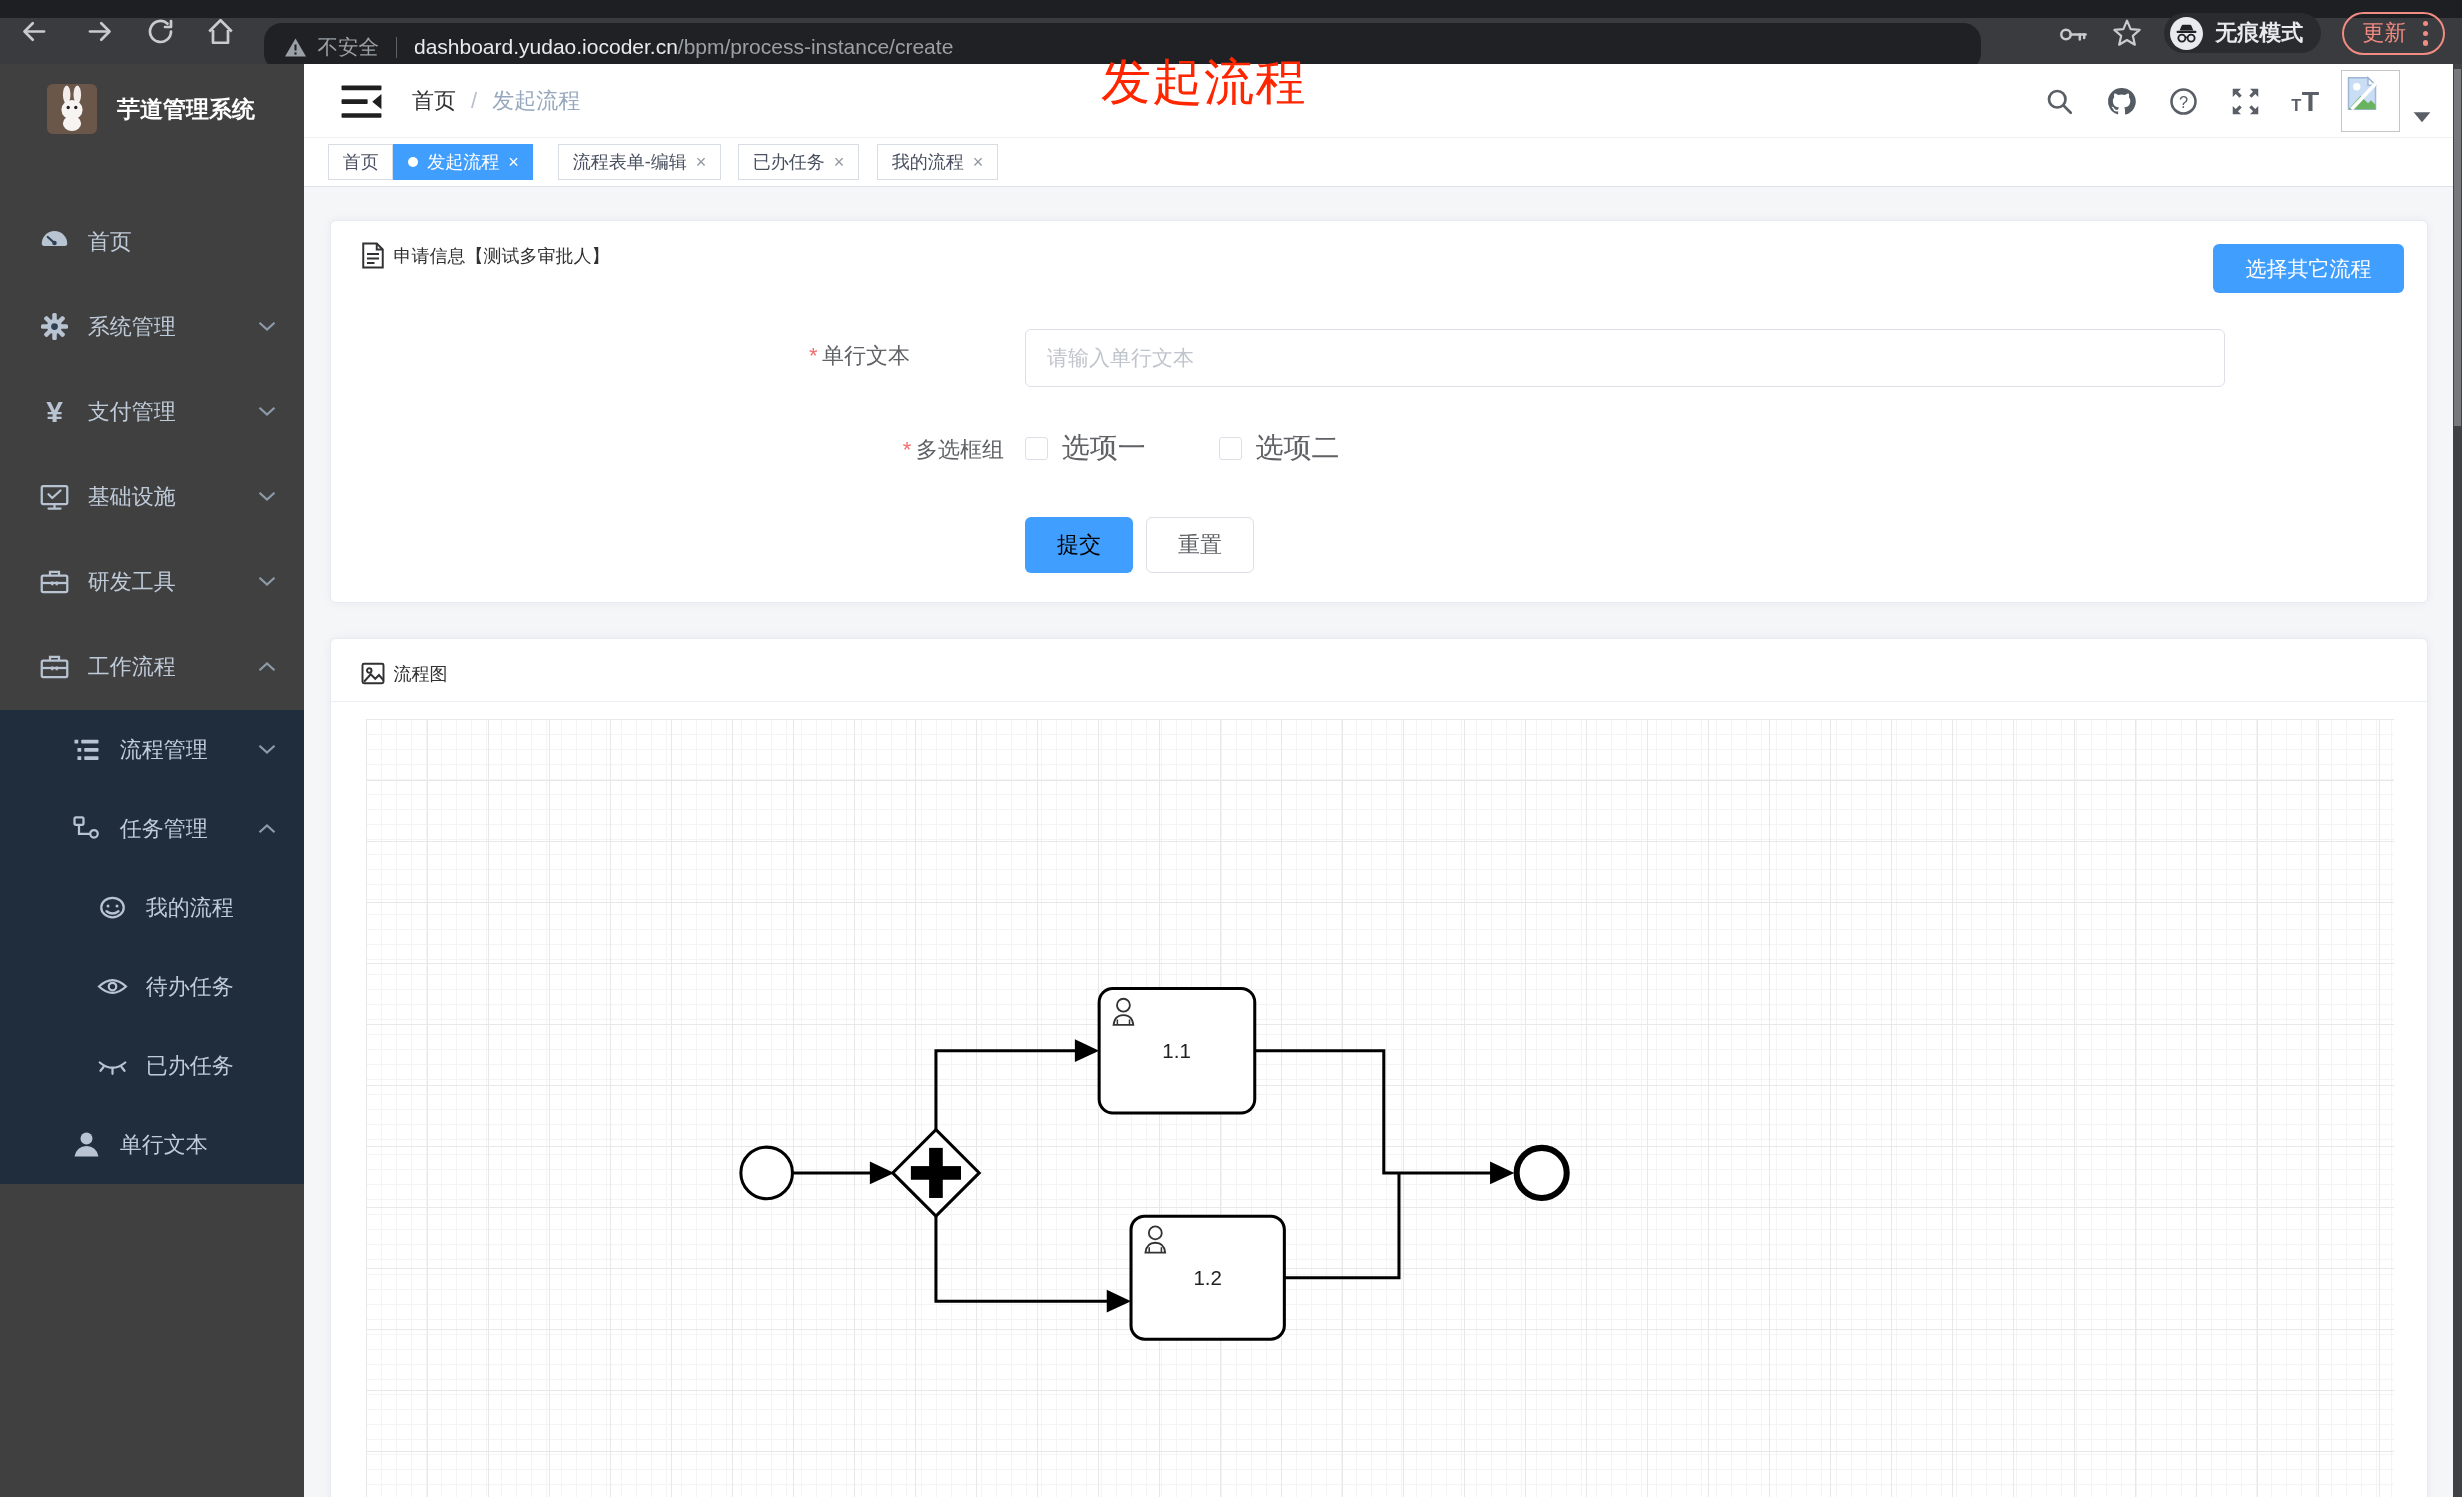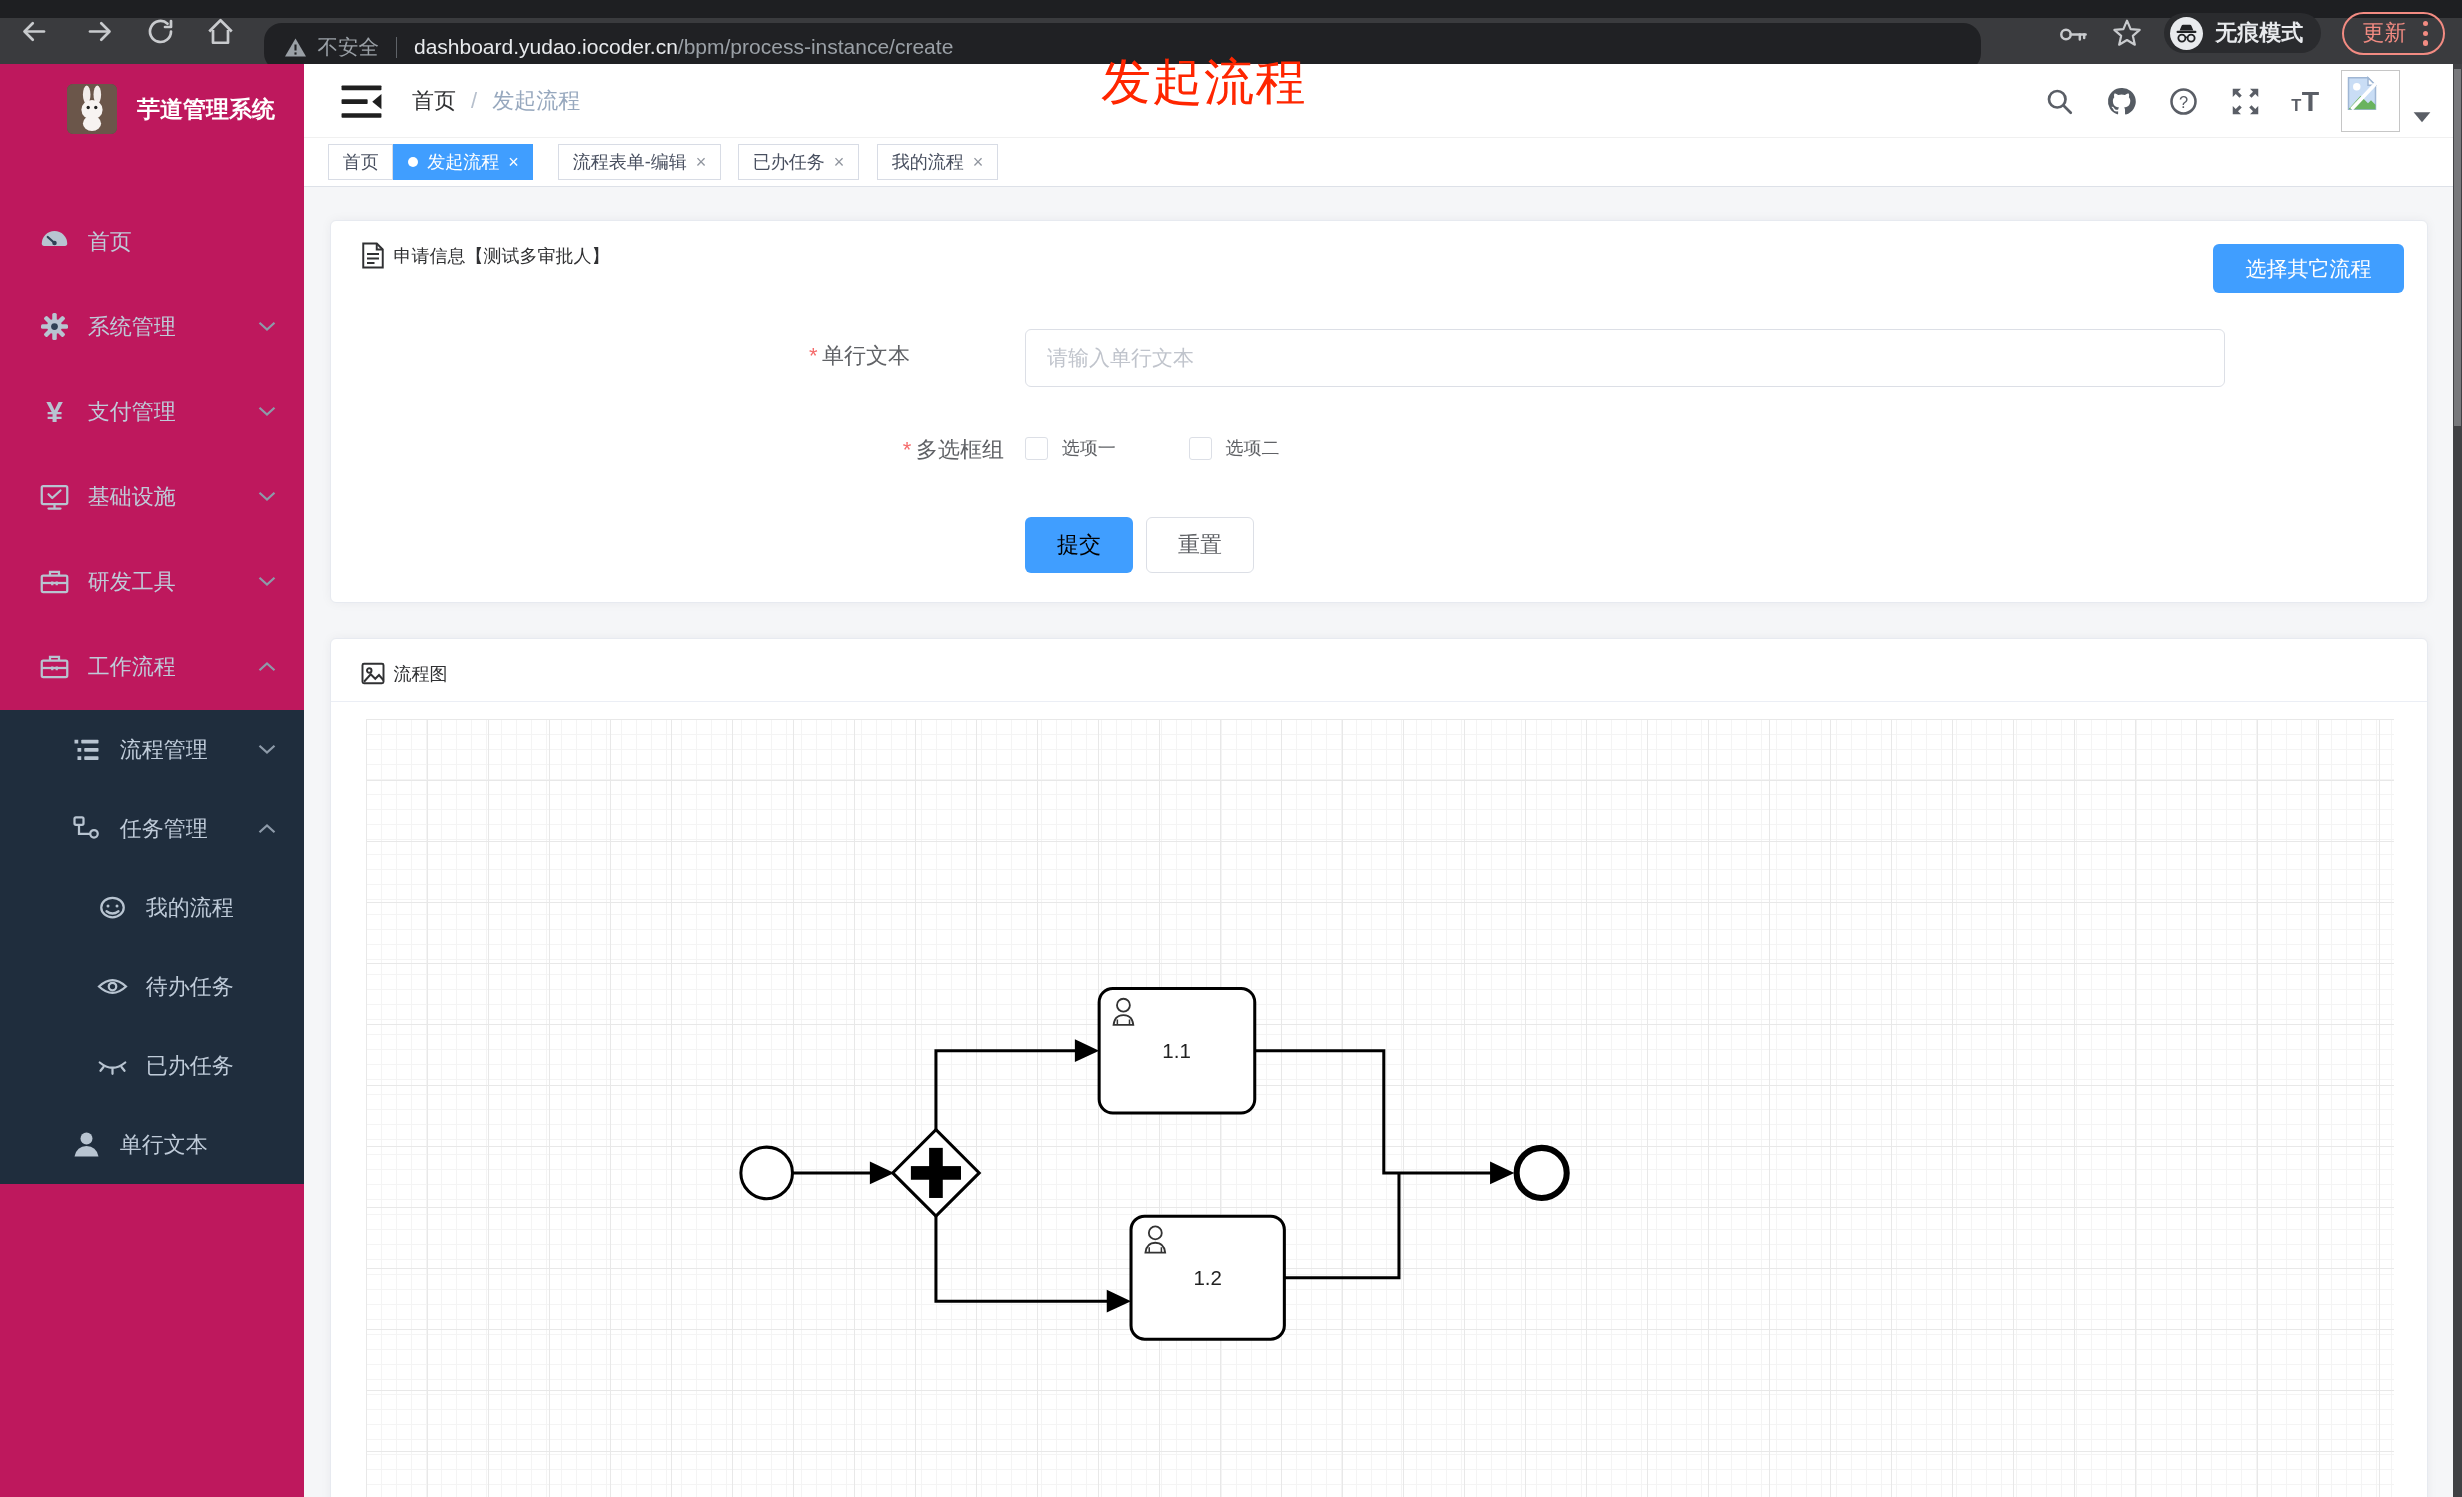--- a/index.html
+++ b/index.html
@@ -24,21 +24,21 @@
   .incog { display:flex; align-items:center; gap:12px; background:#2a2b2e; border-radius:21px; padding:3.8px 18px 3.8px 6px; }
   .incog-circle { width:33px; height:33px; border-radius:50%; background:#e8eaed; display:flex; align-items:center; justify-content:center; }
   .incog-circle svg { width:23px; height:23px; }
   .incog-label { color:#e8eaed; font-size:22px; font-weight:bold; }
   .update-pill { display:flex; align-items:center; gap:16.7px; border:2.3px solid #f28b82; border-radius:23px; padding:4.6px 15px 4.6px 18px;text-align:center; }
   .update-label { color:#f28b82; font-size:22px; }
   .kebab { display:flex; flex-direction:column; gap:4.6px; }
   .kebab i { width:5.3px; height:5.3px; border-radius:50%; background:#f28b82; }
 
   
-  .sidebar { position:absolute; left:0; top:64px; width:304px; height:1434px; background:#be185d;padding-left:20px; }
+  .sidebar { position:absolute; left:0; top:64px; width:304px; height:1434px; background:#404040; }
   .logo-row { height:90px; display:flex; align-items:center; padding-left:47px; gap:20px; }
   .logo-avatar { width:50px; height:50px; border-radius:6px; background:#5b4a42; overflow:hidden; flex:none; }
   .logo-title { color:#fff; font-size:23px; font-weight:bold; }
   .menu { position:absolute; left:0; top:135px; width:304px; }
   .menu-item { height:85px; display:flex; align-items:center; color:#bfcbd9; font-size:22px; position:relative; padding-left:38px; }
   .menu-item .mi-icon { width:33px; height:33px; margin-right:16.7px; flex:none; color:#b8c4d1; }
   .mi-icon svg { width:33px; height:33px; display:block; }
   .chev { position:absolute; right:27px; top:50%; margin-top:-7.6px; width:20px; height:15px; color:#8d9aa9; }
   .chev svg { width:20px; height:15px; display:block; }
   .submenu { position:absolute; left:0; top:646px; width:304px; background:#1f2d3d; }
@@ -80,21 +80,21 @@
   .card-title svg { width:26px; height:27px; color:#303133; }
   .select-other-btn { position:absolute; left:1882px; top:23px; width:191px; height:49px; background:#409eff; color:#fff;
                       font-size:21px; border:none; border-radius:6px; display:flex; align-items:center; justify-content:center; }
   .form-label { position:absolute; width:273px; text-align:right; font-size:22px; color:#606266; }
   .req { color:#f56c6c; margin-right:4.6px; }
   .text-input { position:absolute; left:694px; top:108px; width:1200px; height:58px; border:1.5px solid #dcdfe6; border-radius:6px;
                 font-size:21px; color:#303133; padding:0 21px; outline:none; font-family:inherit; }
   .text-input::placeholder { color:#c0c4cc; }
   .cb-row { position:absolute; left:694px; top:204px; height:46px; display:flex; align-items:center; }
   .cb-box { width:23px; height:23px; border:1.5px solid #dcdfe6; border-radius:3px; background:#fff; }
-  .cb-label { font-size:18px; color:#606266; margin-left:13.7px; }
+  .cb-label { font-size:28px; color:#606266; margin-left:13.7px; }
   .cb-gap { width:73px; }
   .btn { position:absolute; top:296px; width:108px; height:56px; border-radius:6px; font-size:22px;
          display:flex; align-items:center; justify-content:center; border:1.5px solid transparent; }
   .btn-submit { left:694px; background:#409eff; color:#000000; }
   .btn-reset { left:815px; background:#fff; color:#606266; border-color:#dcdfe6; }
 
   .card2-divider { position:absolute; left:0; top:62px; width:100%; height:0.8px; background:#ebeef5; }
   .bpmn-canvas { position:absolute; left:35px; top:80px; width:2028px; height:816px; background-color:#fff;
     background-image:
       linear-gradient(#e8e8e8 0.8px, transparent 0.8px),

